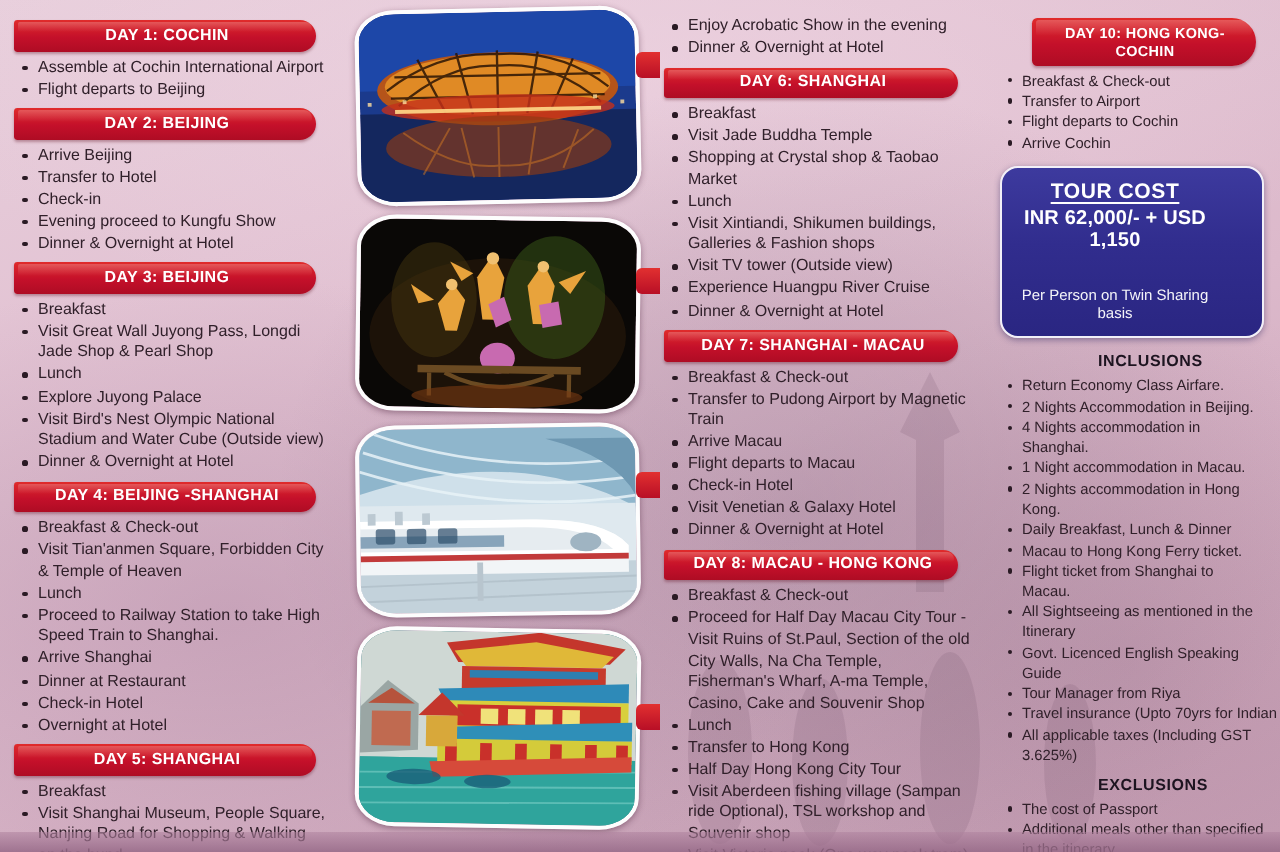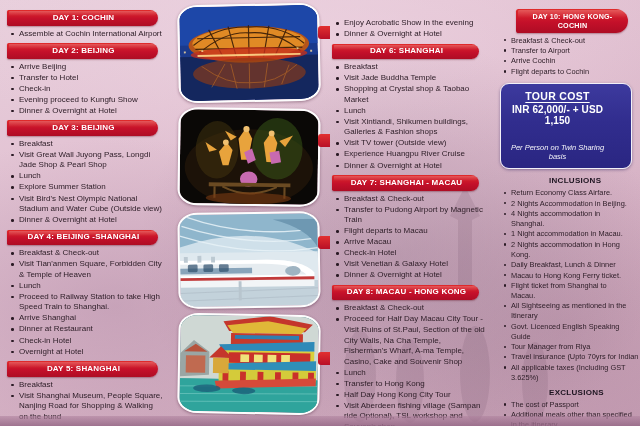--- a/index.html
+++ b/index.html
@@ -113,21 +113,21 @@
     text-align: center;
     padding: 6px 22px 7px 5px;
     box-shadow: 0 1px 3px rgba(40,30,90,.45);
   }
   .tc-title {
     font-size: 10.5px; font-weight: bold; letter-spacing: .3px;
     text-decoration: underline; text-underline-offset: 2px;
     margin-bottom: 2.5px;
   }
   .tc-price { font-size: 10px; font-weight: bold; letter-spacing: .1px; margin-bottom: 17px;}
-  .tc-note  { font-size: 7.5px; font-weight: normal; opacity: .95; font-style: italic; }
+  .tc-note  { font-size: 7.5px; font-weight: normal; opacity: .95; }
 
   
   .sec-title {
     font-size: 8px; font-weight: bold; color: #1d1420;
     letter-spacing: .3px; margin: 5px 0 3px 1px; text-transform: uppercase; padding-left: 48px;
   }
   .col-right ul.items li { font-size: 7.4px; line-height: 1.34; padding-left: 11px; }
   .col-right ul.items li::before { left: 4px; top: 3.5px; width: 2.3px; height: 2.3px; }
   .clip-right { overflow: hidden; }
 
@@ -152,41 +152,42 @@
   </g>
 </svg>
 
 <div class="page">
 
   <div class="col col-left">
     <div>
       <div class="day-banner">DAY 1: COCHIN</div>
       <ul class="items">
         <li>Assemble at Cochin International Airport</li>
+        <li>Flight departs to Beijing</li>
       </ul>
     </div>
 
     <div>
       <div class="day-banner">DAY 2: BEIJING</div>
       <ul class="items">
         <li>Arrive Beijing</li>
         <li>Transfer to Hotel</li>
         <li>Check-in</li>
         <li>Evening proceed to Kungfu Show</li>
         <li>Dinner &amp; Overnight at Hotel</li>
       </ul>
     </div>
 
     <div>
       <div class="day-banner">DAY 3: BEIJING</div>
       <ul class="items">
         <li>Breakfast</li>
         <li>Visit Great Wall Juyong Pass, Longdi Jade Shop &amp; Pearl Shop</li>
         <li>Lunch</li>
-        <li>Explore  Summer Station</li>
+        <li>Explore  Juyong Palace</li>
         <li>Visit Bird's Nest Olympic National Stadium and Water Cube (Outside view)</li>
         <li>Dinner &amp; Overnight at Hotel</li>
       </ul>
     </div>
 
     <div>
       <div class="day-banner">DAY 4: BEIJING -SHANGHAI</div>
       <ul class="items">
         <li>Breakfast &amp; Check-out</li>
         <li>Visit Tian'anmen Square, Forbidden City &amp; Temple of Heaven</li>
@@ -354,21 +355,21 @@
       </svg>
     </div>
   </div>
 
   <div class="red-tab" style="top:26px"></div>
   <div class="red-tab" style="top:134px"></div>
   <div class="red-tab" style="top:236px"></div>
   <div class="red-tab" style="top:352px"></div>
 
   <div class="col col-mid">
-    <ul class="items" style="margin-top:12px">
+    <ul class="items" style="margin-top:2px">
       <li>Enjoy Acrobatic Show in the evening</li>
       <li>Dinner &amp; Overnight at Hotel</li>
     </ul>
 
     <div>
       <div class="day-banner">DAY 6: SHANGHAI</div>
       <ul class="items">
         <li>Breakfast</li>
         <li>Visit Jade Buddha Temple</li>
         <li>Shopping at Crystal shop &amp; Taobao Market</li>
@@ -378,22 +379,22 @@
         <li>Experience Huangpu River Cruise</li>
         <li>Dinner &amp; Overnight at Hotel</li>
       </ul>
     </div>
 
     <div>
       <div class="day-banner">DAY 7: SHANGHAI - MACAU</div>
       <ul class="items">
         <li>Breakfast &amp; Check-out</li>
         <li>Transfer to Pudong Airport by Magnetic Train</li>
+        <li>Arrive Macau</li>
         <li>Flight departs to Macau</li>
-        <li>Arrive Macau</li>
         <li>Check-in Hotel</li>
         <li>Visit Venetian &amp; Galaxy Hotel</li>
         <li>Dinner &amp; Overnight at Hotel</li>
       </ul>
     </div>
 
     <div>
       <div class="day-banner">DAY 8: MACAU - HONG KONG</div>
       <ul class="items">
         <li>Breakfast &amp; Check-out</li>
@@ -409,22 +410,22 @@
 
   </div>
 
   <div class="col col-right clip-right">
 
     <div>
       <div class="day-banner" style="font-size:7.2px; margin:3px 6px 3px 16px; padding:2.5px 5px 3px 6px;">DAY 10: HONG KONG-COCHIN</div>
       <ul class="items">
         <li>Breakfast &amp; Check-out</li>
         <li>Transfer to Airport</li>
+        <li>Flight departs to Cochin</li>
         <li>Arrive Cochin</li>
-        <li>Flight departs to Cochin</li>
       </ul>
     </div>
 
     <div class="tour-cost">
       <div class="tc-title">TOUR COST</div>
       <div class="tc-price">INR 62,000/- + USD 1,150</div>
       <div class="tc-note">Per Person on Twin Sharing basis</div>
     </div>
 
     <div class="sec-title">INCLUSIONS</div>

